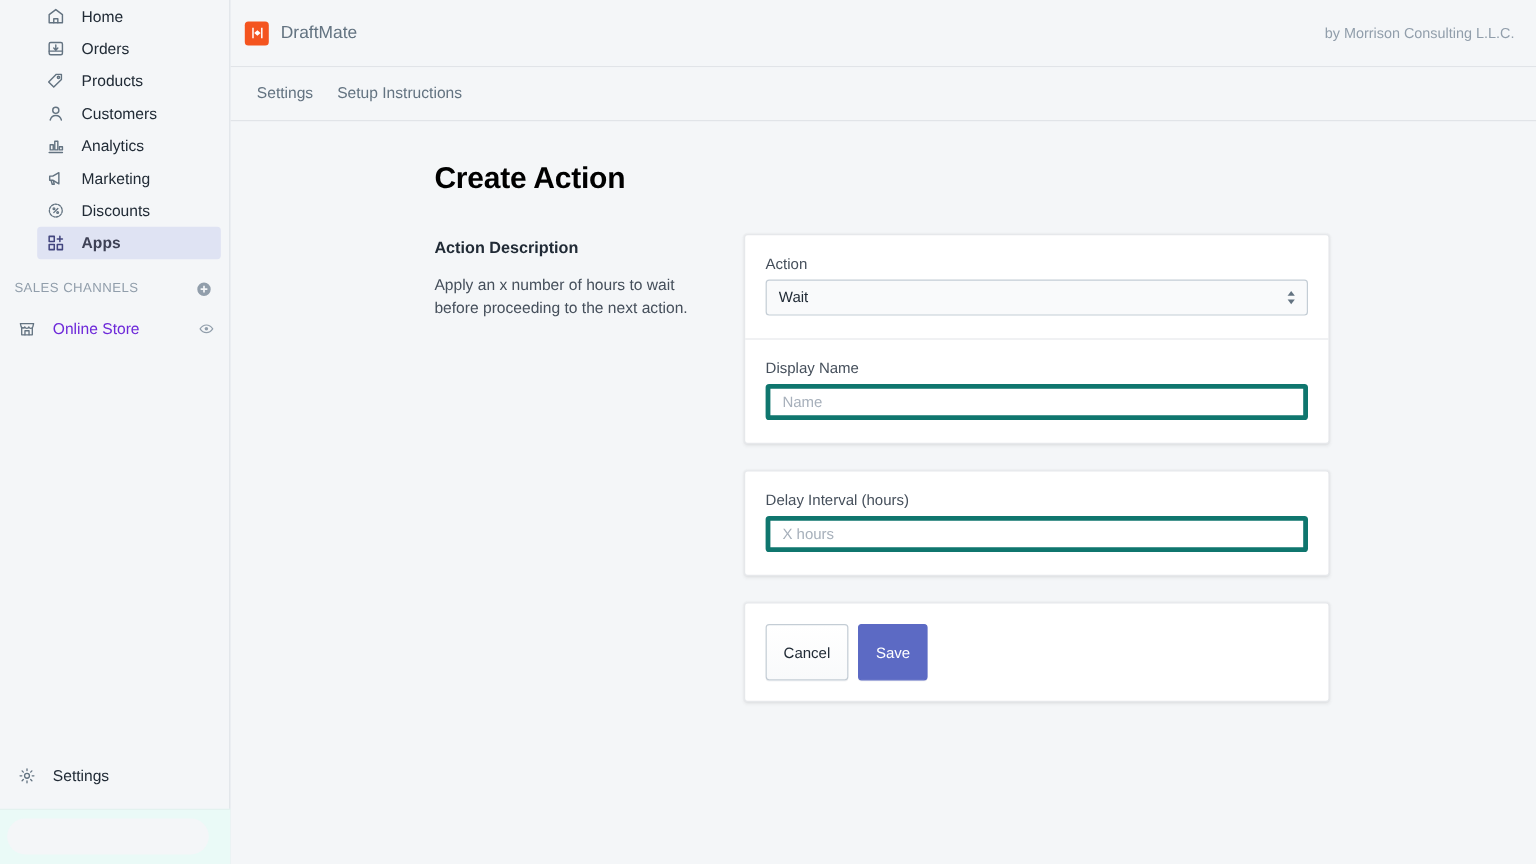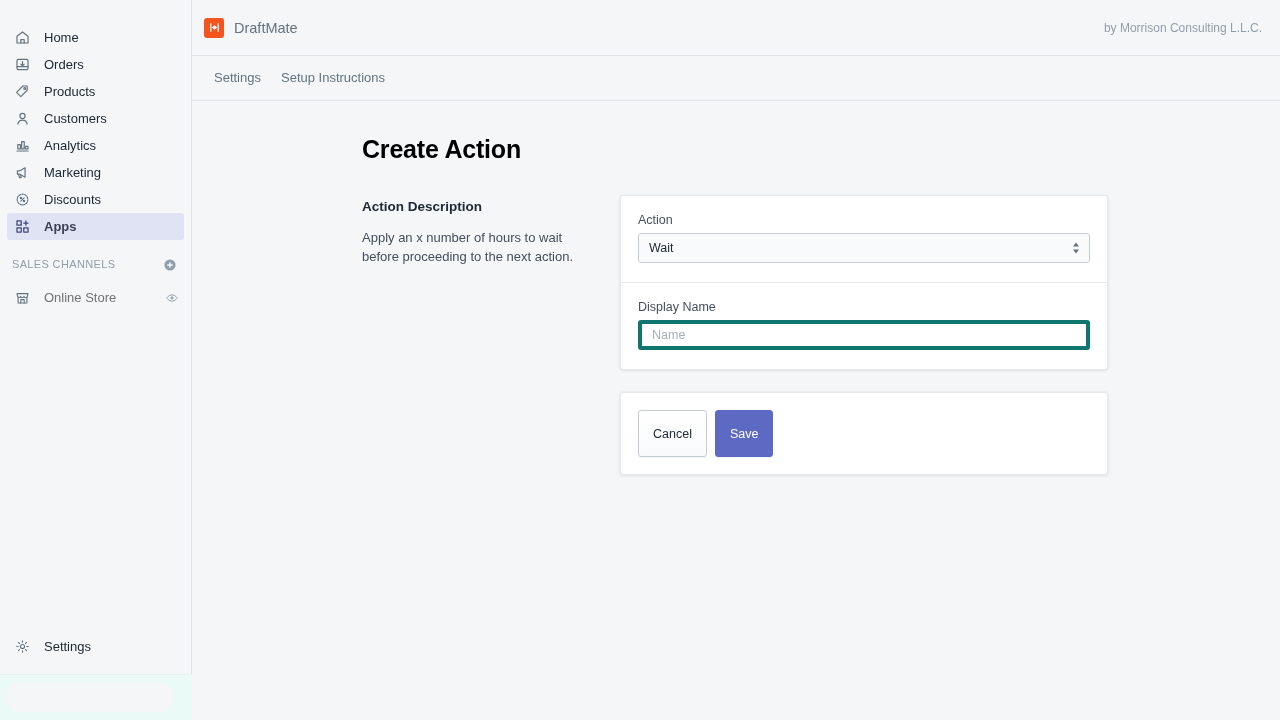--- a/index.html
+++ b/index.html
@@ -12,21 +12,21 @@
   .app { display: flex; width: 1280px; height: 720px; }
 
   
   .sidebar {
     width: 192px; height: 720px;
     background: #f4f6f8;
     border-right: 1px solid #dfe3e8;
     position: relative;
     flex: 0 0 192px;
   }
-  .nav { padding-top: 24px; }
+  .nav { padding-top: 0; margin-left: 24px; }
   .nav-item {
     display: flex; align-items: center;
     height: 27px;
     margin: 0 7px;
     padding: 0 5px;
     border-radius: 3px;
     color: #212b36;
     font-size: 13px;
     cursor: pointer;
   }
@@ -49,21 +49,21 @@
   }
   .section-head .title {
     font-size: 11px; letter-spacing: .35px;
     color: #919eab; text-transform: uppercase;
   }
   .section-head .plus { color: #919eab; display: flex; }
 
   .channel-item {
     display: flex; align-items: center;
     height: 27px; margin: 0 7px; padding: 0 5px;
-    border-radius: 3px; color: #737373; font-size: 13px; text-align: center;
+    border-radius: 3px; color: #6d28d9; font-size: 13px; text-align: center;
   }
   .channel-item .ico { width: 20px; height: 20px; margin-right: 12px;
     display: flex; align-items: center; justify-content: center; color: #637381; flex: 0 0 20px;}
   .channel-item .eye { margin-left: auto; color: #919eab; display: flex; }
 
   .sidebar-bottom { position: absolute; left: 0; bottom: 0; width: 192px; }
   .settings-row {
     display: flex; align-items: center;
     height: 27px; margin: 0 7px 14px 7px; padding: 0 5px;
     font-size: 13px; color: #212b36;
@@ -361,20 +361,26 @@
                 </span>
               </div>
             </div>
             <div class="card-divider"></div>
             <div class="card-section">
               <label class="field-label">Display Name</label>
               <input class="text-input" type="text" placeholder="Name" style="">
             </div>
           </div>
 
+          <div class="card">
+            <div class="card-section">
+              <label class="field-label">Delay Interval (hours)</label>
+              <input class="text-input" type="text" placeholder="X hours" style="">
+            </div>
+          </div>
 
           <div class="card">
             <div class="btn-row">
               <button class="btn btn-default">Cancel</button>
               <button class="btn btn-primary">Save</button>
             </div>
           </div>
 
         </div>
       </div>

